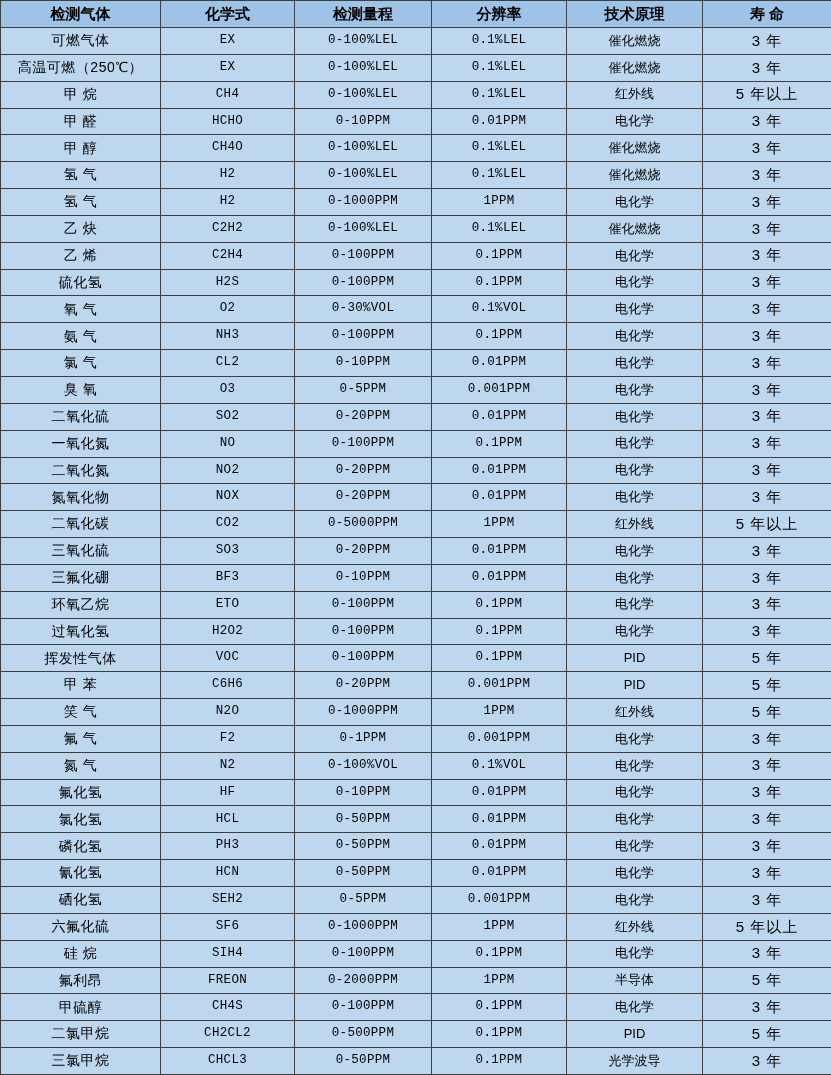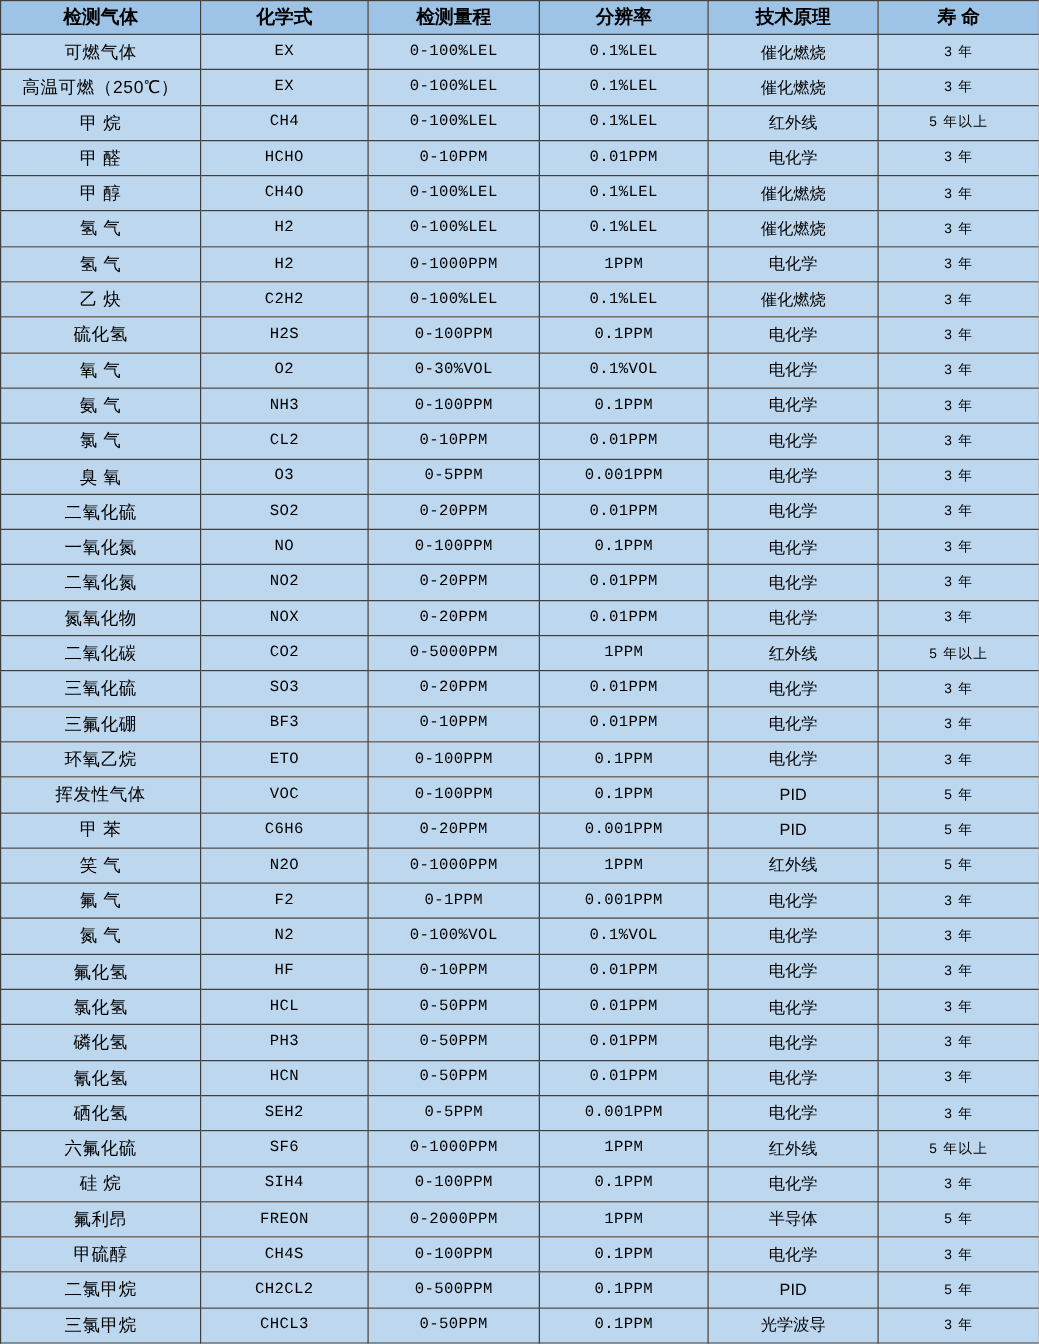--- a/index.html
+++ b/index.html
@@ -51,21 +51,21 @@
   table.gas-table tbody td.name-cell {
     font-size: 14px;
     letter-spacing: 0.5px;
   }
   table.gas-table tbody td.mono-cell {
     font-family: "Liberation Mono", "DejaVu Sans Mono", monospace;
     font-size: 12.5px;
     letter-spacing: 0.3px;
   }
   table.gas-table tbody td.life-cell {
-    font-size: 11px;
+    font-size: 15px;
     letter-spacing: 1px;
   }
 </style>
 </head>
 <body>
 
 <table class="gas-table">
   <colgroup>
     <col class="c0">
       <col class="c1">
@@ -143,20 +143,28 @@
       </tr>
       <tr>
         <td class="name-cell">乙 炔</td>
         <td class="mono-cell">C2H2</td>
         <td class="mono-cell">0-100%LEL</td>
         <td class="mono-cell">0.1%LEL</td>
         <td>催化燃烧</td>
         <td class="life-cell">3 年</td>
       </tr>
       <tr>
+        <td class="name-cell">乙 烯</td>
+        <td class="mono-cell">C2H4</td>
+        <td class="mono-cell">0-100PPM</td>
+        <td class="mono-cell">0.1PPM</td>
+        <td>电化学</td>
+        <td class="life-cell">3 年</td>
+      </tr>
+      <tr>
         <td class="name-cell">硫化氢</td>
         <td class="mono-cell">H2S</td>
         <td class="mono-cell">0-100PPM</td>
         <td class="mono-cell">0.1PPM</td>
         <td>电化学</td>
         <td class="life-cell">3 年</td>
       </tr>
       <tr>
         <td class="name-cell">氧 气</td>
         <td class="mono-cell">O2</td>
@@ -247,20 +255,28 @@
       </tr>
       <tr>
         <td class="name-cell">环氧乙烷</td>
         <td class="mono-cell">ETO</td>
         <td class="mono-cell">0-100PPM</td>
         <td class="mono-cell">0.1PPM</td>
         <td>电化学</td>
         <td class="life-cell">3 年</td>
       </tr>
       <tr>
+        <td class="name-cell">过氧化氢</td>
+        <td class="mono-cell">H2O2</td>
+        <td class="mono-cell">0-100PPM</td>
+        <td class="mono-cell">0.1PPM</td>
+        <td>电化学</td>
+        <td class="life-cell">3 年</td>
+      </tr>
+      <tr>
         <td class="name-cell">挥发性气体</td>
         <td class="mono-cell">VOC</td>
         <td class="mono-cell">0-100PPM</td>
         <td class="mono-cell">0.1PPM</td>
         <td>PID</td>
         <td class="life-cell">5 年</td>
       </tr>
       <tr>
         <td class="name-cell">甲 苯</td>
         <td class="mono-cell">C6H6</td>

